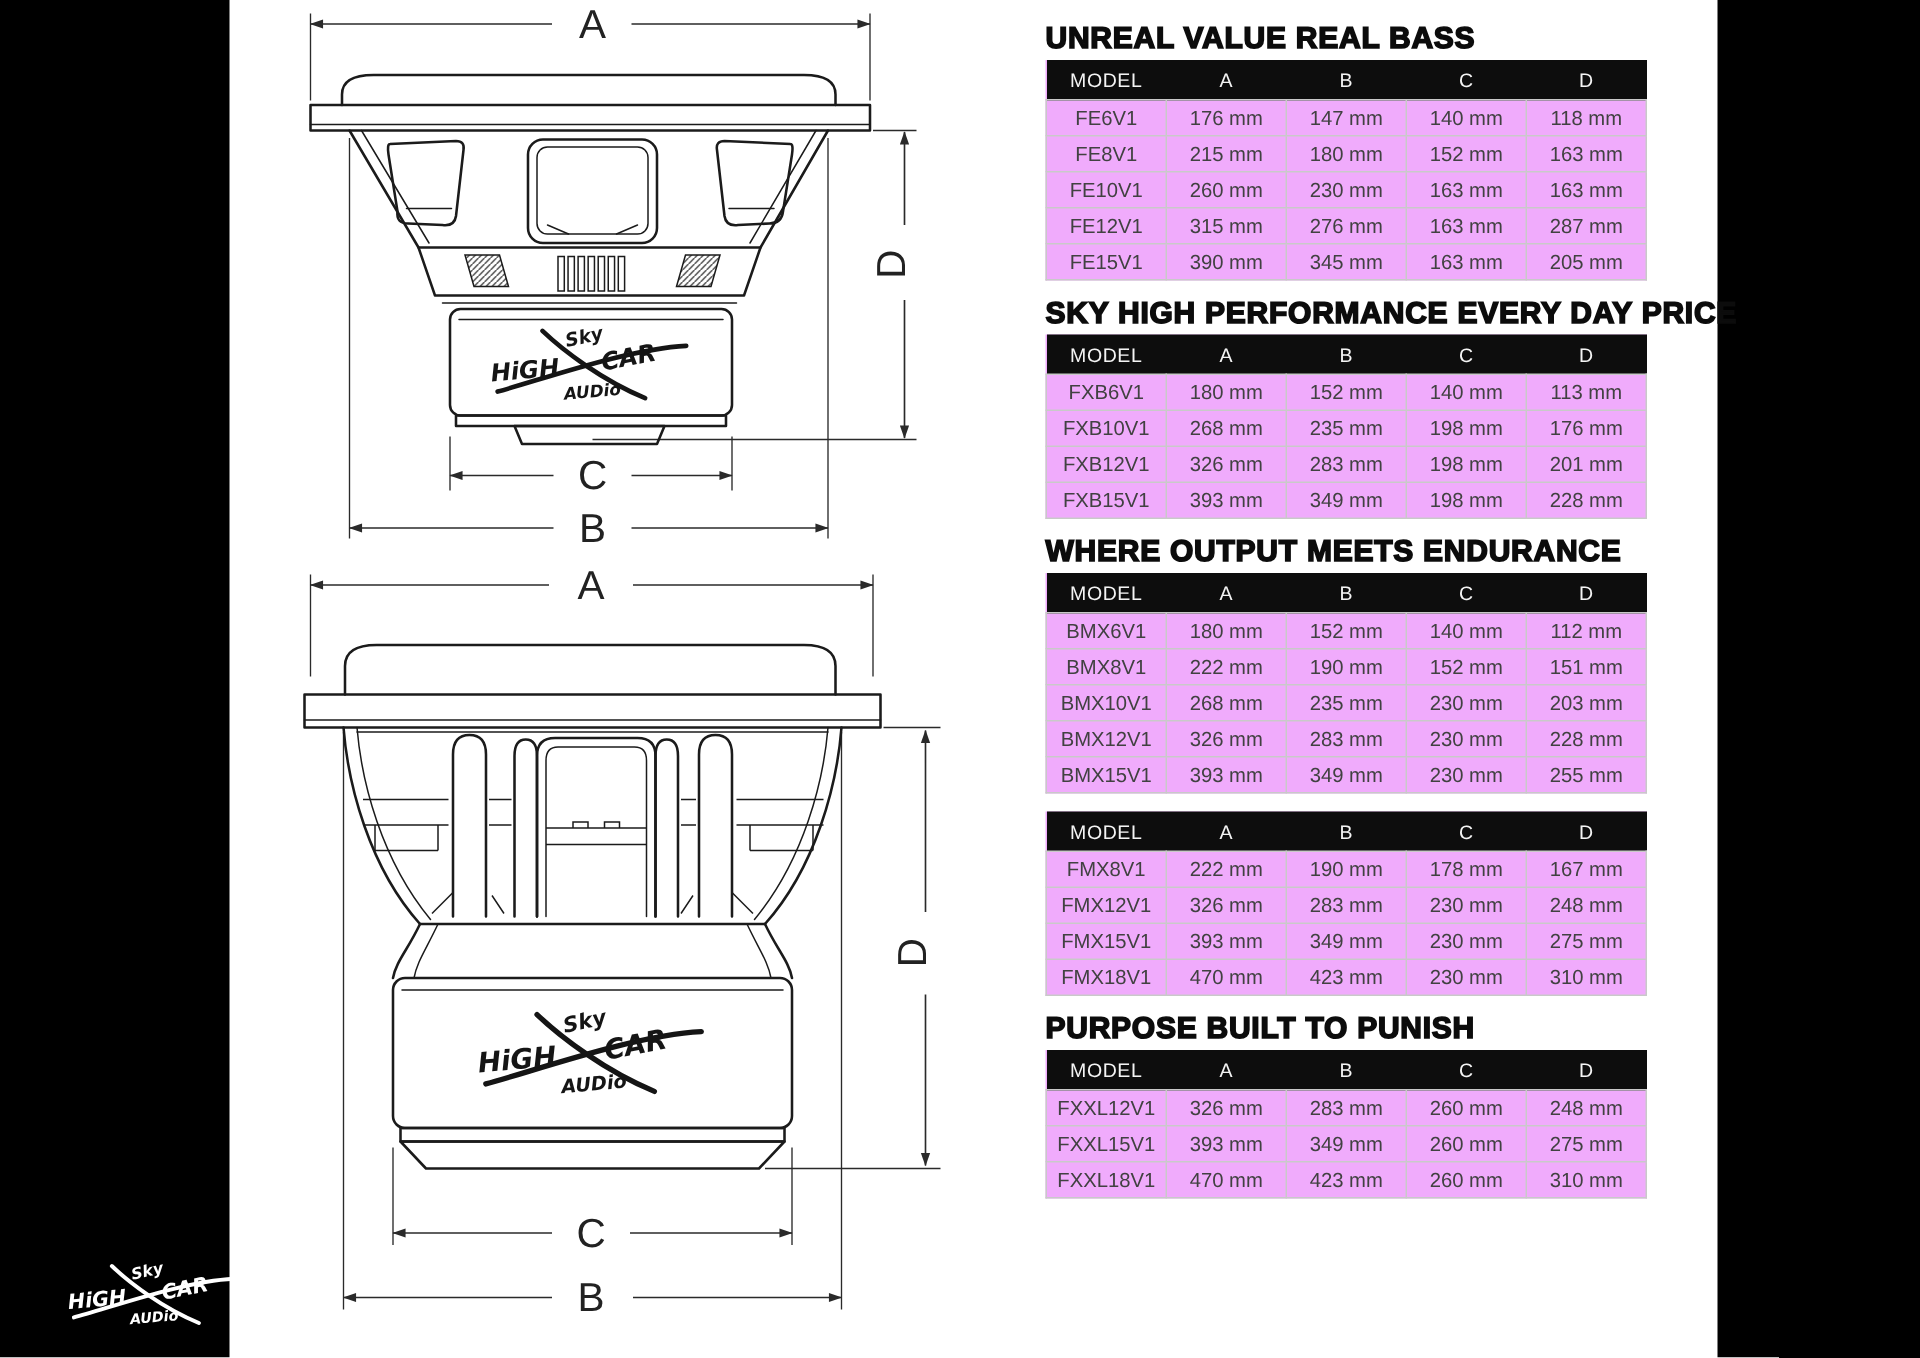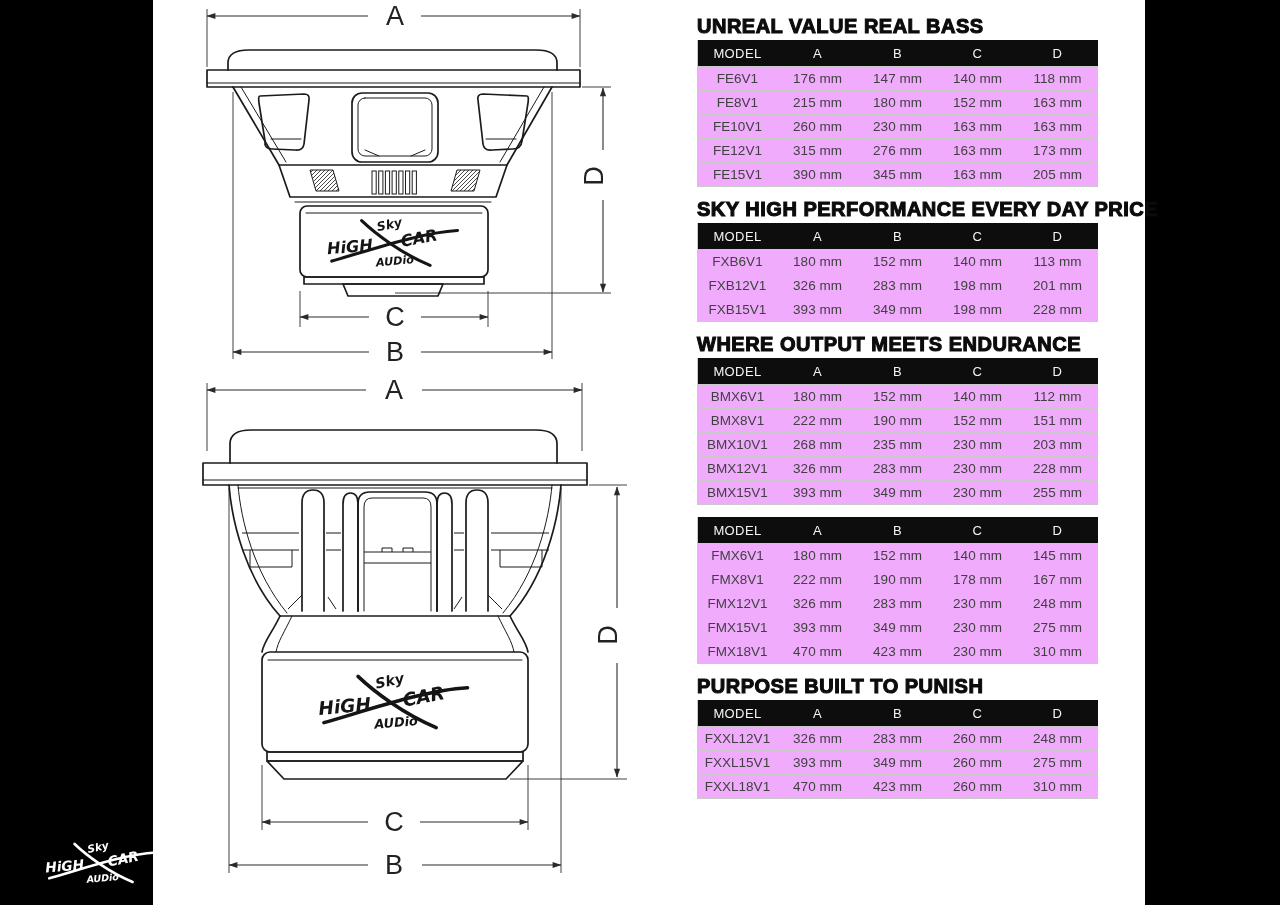--- a/index.html
+++ b/index.html
@@ -238,21 +238,21 @@
               <td>260 mm</td>
               <td>230 mm</td>
               <td>163 mm</td>
               <td>163 mm</td>
             </tr>
             <tr>
               <td>FE12V1</td>
               <td>315 mm</td>
               <td>276 mm</td>
               <td>163 mm</td>
-              <td>173 mm</td>
+              <td>287 mm</td>
             </tr>
             <tr>
               <td>FE15V1</td>
               <td>390 mm</td>
               <td>345 mm</td>
               <td>163 mm</td>
               <td>205 mm</td>
             </tr>
           </tbody>
         </table>
@@ -271,20 +271,27 @@
           </thead>
           <tbody>
             <tr>
               <td>FXB6V1</td>
               <td>180 mm</td>
               <td>152 mm</td>
               <td>140 mm</td>
               <td>113 mm</td>
             </tr>
             <tr>
+              <td>FXB10V1</td>
+              <td>268 mm</td>
+              <td>235 mm</td>
+              <td>198 mm</td>
+              <td>176 mm</td>
+            </tr>
+            <tr>
               <td>FXB12V1</td>
               <td>326 mm</td>
               <td>283 mm</td>
               <td>198 mm</td>
               <td>201 mm</td>
             </tr>
             <tr>
               <td>FXB15V1</td>
               <td>393 mm</td>
               <td>349 mm</td>
@@ -351,27 +358,20 @@
             <tr>
               <th>MODEL</th>
               <th>A</th>
               <th>B</th>
               <th>C</th>
               <th>D</th>
             </tr>
           </thead>
           <tbody>
             <tr>
-              <td>FMX6V1</td>
-              <td>180 mm</td>
-              <td>152 mm</td>
-              <td>140 mm</td>
-              <td>145 mm</td>
-            </tr>
-            <tr>
               <td>FMX8V1</td>
               <td>222 mm</td>
               <td>190 mm</td>
               <td>178 mm</td>
               <td>167 mm</td>
             </tr>
             <tr>
               <td>FMX12V1</td>
               <td>326 mm</td>
               <td>283 mm</td>

